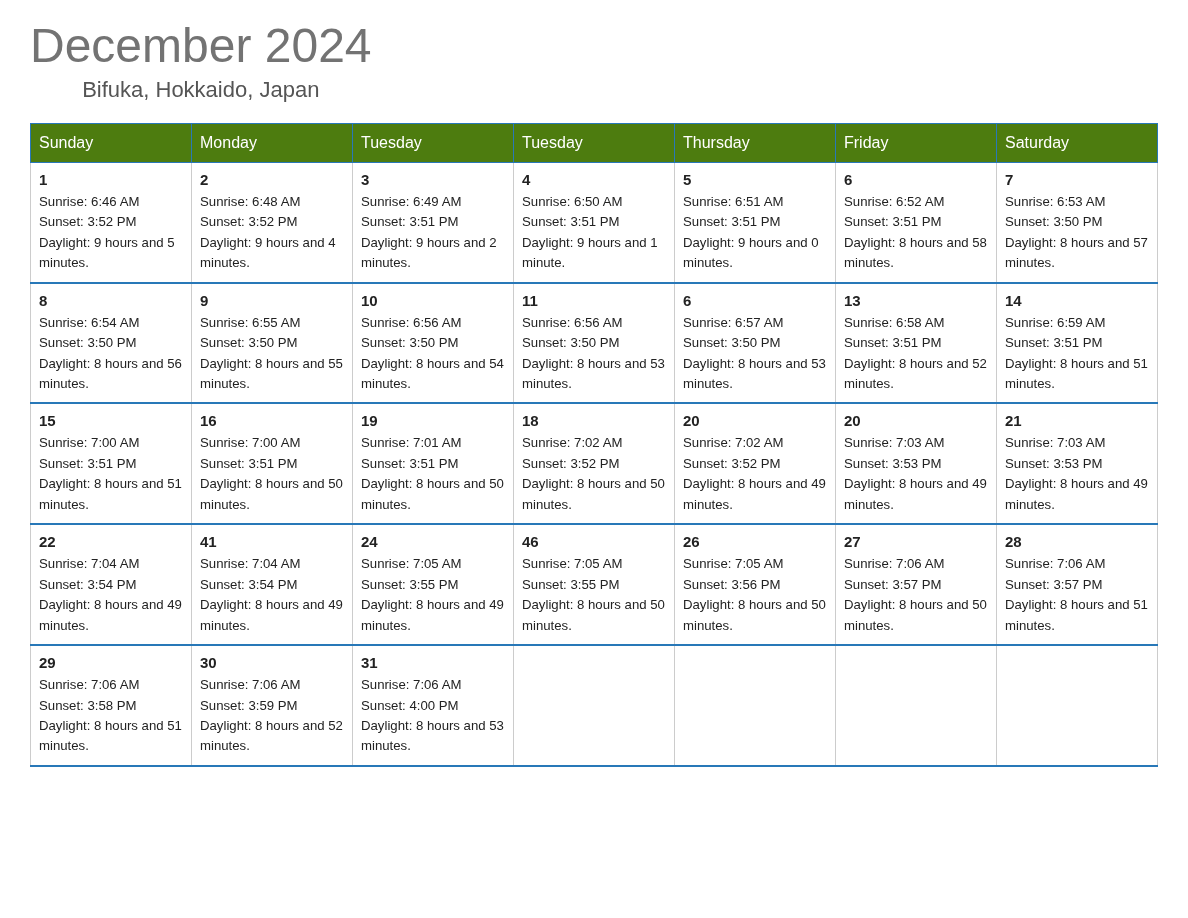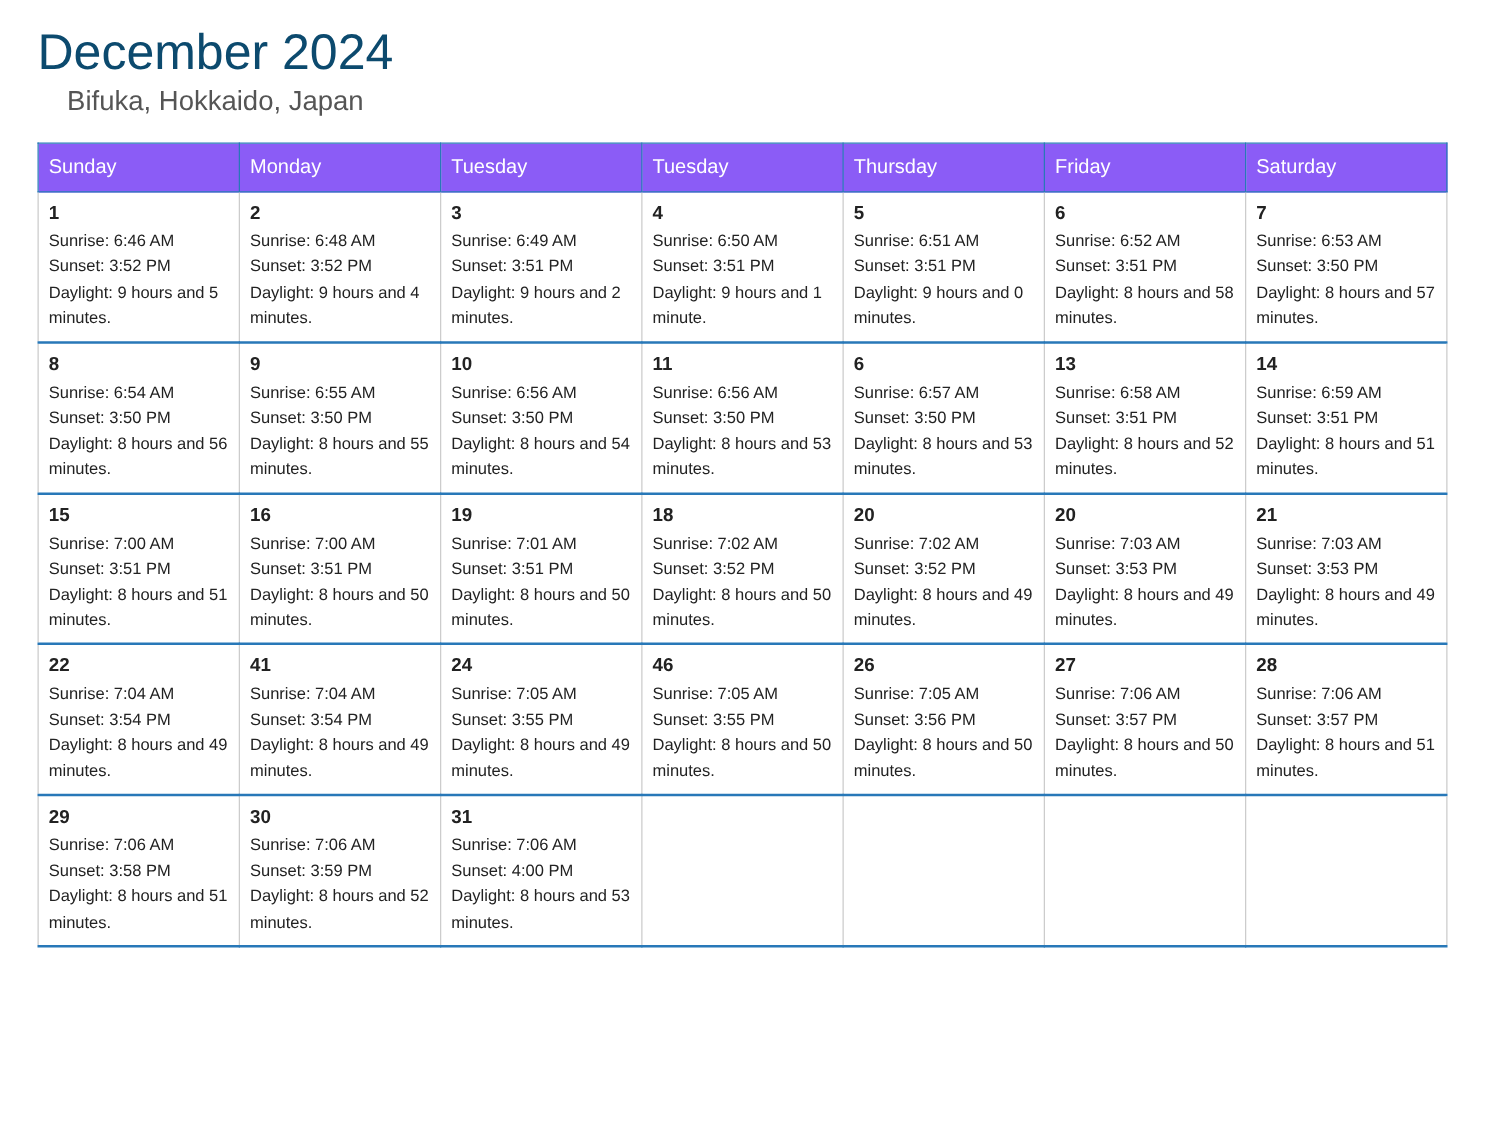--- a/index.html
+++ b/index.html
@@ -40,38 +40,38 @@
     .logo-line2 {
       font-size: 22px;
       font-weight: bold;
       color: #1a6fba;
       margin-left: 2px;
     }
     .title-block {
       text-align: right;
     }
     .main-title {
-      font-size: 40px;
+      font-size: 48px;
       font-weight: normal;
-      color: #0c4a6e;
+      color: #737373;
       line-height: 1.1;
     }
     .subtitle {
       font-size: 22px;
       color: #555;
       margin-top: 4px;
       text-align: center;
     }
     table {
       width: 100%;
       border-collapse: collapse;
       table-layout: fixed;
     }
     thead tr {
-      background-color: #8b5cf6;
+      background-color: #4d7c0f;
       color: #fff;
     }
     thead th {
       padding: 10px 8px;
       font-size: 16px;
       font-weight: normal;
       text-align: left;
       border: 1px solid #2878b8;
     }
     tbody tr {

